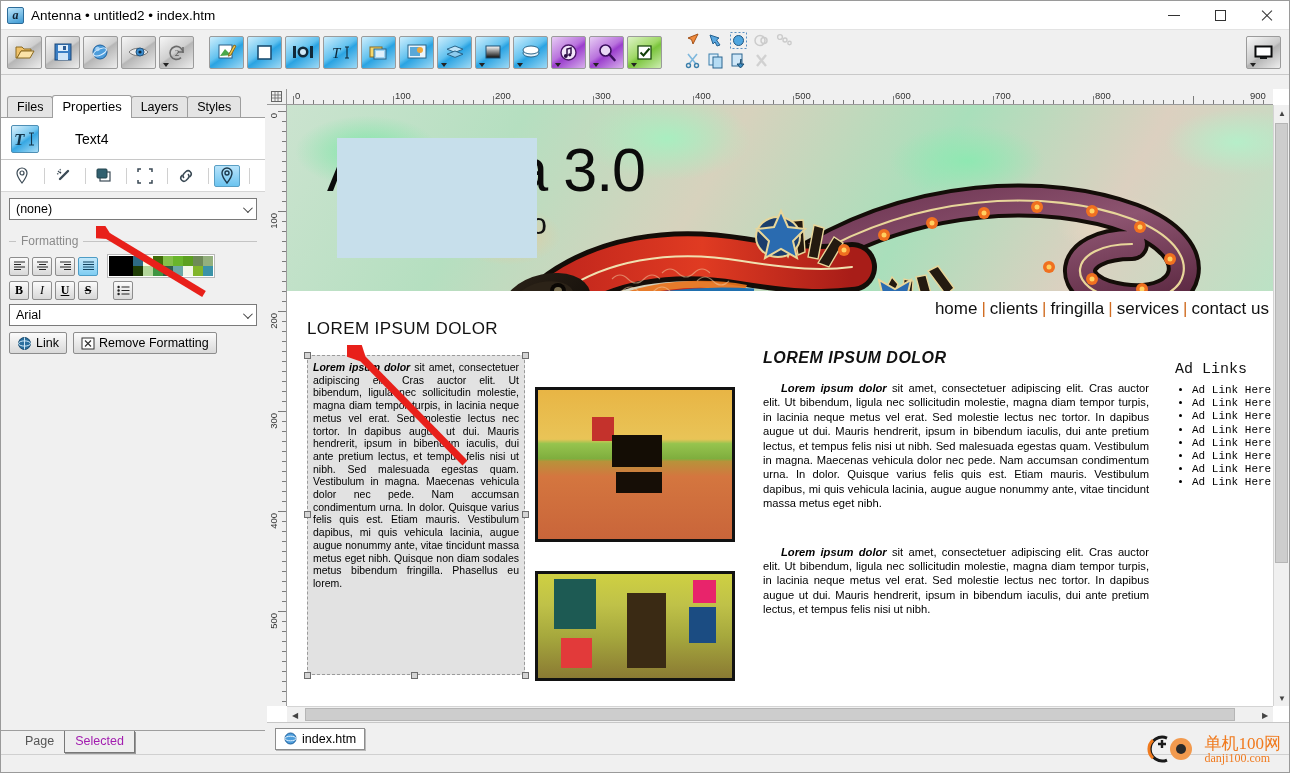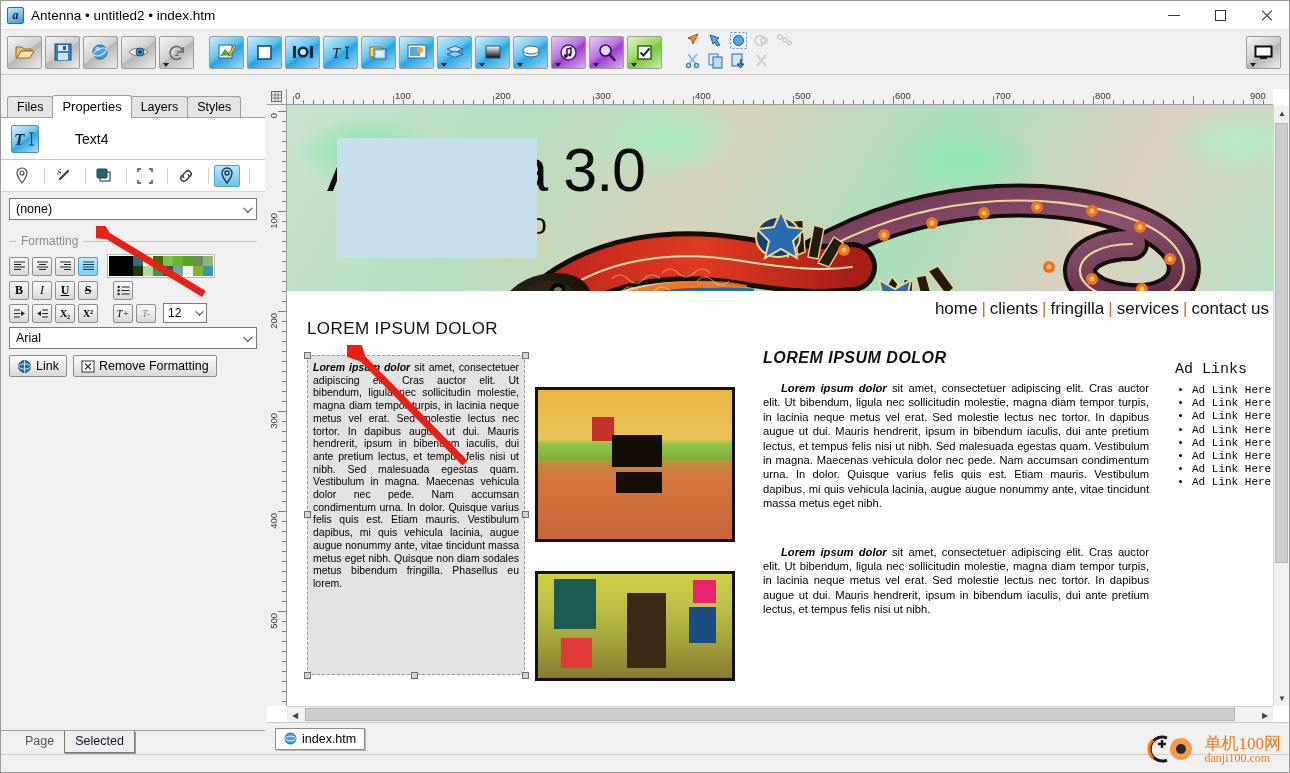--- a/index.html
+++ b/index.html
@@ -119,21 +119,21 @@
                  border-right:1.3px solid #444; border-bottom:1.3px solid #444;
                  transform:rotate(45deg) translateY(-2px); }
   .actbtn { height:22px; border:1px solid #8d8d8d; border-radius:2px;
      background:linear-gradient(180deg,#fbfbfb,#d9d9d9);
      display:flex; align-items:center; gap:4px; padding:0 7px; font-size:12.5px; }
   #bottomtabs { position:absolute; left:0; bottom:18px; width:264px; height:24px;
      border-top:1px solid #9e9e9e; background:#f0f0f0; display:flex;
      align-items:flex-start; padding-left:14px; }
   .btab { padding:3px 10px; font-size:12.5px; color:#555; }
   .btab.active { background:#eee; border:1px solid #777; border-top:none;
-     box-shadow:1px 1px 0 #999; color:#0f172a; padding:3px 10px 4px; }
+     box-shadow:1px 1px 0 #999; color:#a21caf; padding:3px 10px 4px; }
 
   
   #editor { position:absolute; left:266px; top:88px; right:0; bottom:50px;
             background:#fff; }
   #ruler-corner { position:absolute; left:0; top:0; width:20px; height:16px;
      background:#f0f0f0; border-right:1px solid #9a9a9a;
      border-bottom:1px solid #9a9a9a; display:flex; align-items:center;
      justify-content:center; }
   #hruler { position:absolute; left:20px; top:0; right:16px; height:16px;
      background:#f0f0f0; border-bottom:1px solid #9a9a9a; overflow:hidden; }
@@ -570,43 +570,20 @@
         <div class="fbtn">
             <svg width="13" height="11" viewBox="0 0 13 11">
               <circle cx="1.6" cy="2" r="1.2" fill="#222"></circle>
               <circle cx="1.6" cy="5.5" r="1.2" fill="#222"></circle>
               <circle cx="1.6" cy="9" r="1.2" fill="#222"></circle>
               <path d="M4.5 2h8M4.5 5.5h8M4.5 9h8" stroke="#222" stroke-width="1.1"></path>
             </svg>
           </div>
       </div>
 
-      <div class="frow">
-        <div class="fbtn">
-            <svg width="13" height="11" viewBox="0 0 13 11">
-              <path d="M1 2h6M1 5.5h6M1 9h6" stroke="#222" stroke-width="1.2"></path>
-              <path d="M8 3v5l4-2.5z" fill="#222"></path>
-            </svg>
-          </div>
-        <div class="fbtn">
-            <svg width="13" height="11" viewBox="0 0 13 11">
-              <path d="M6 2h6M6 5.5h6M6 9h6" stroke="#222" stroke-width="1.2"></path>
-              <path d="M5 3v5L1 5.5z" fill="#222"></path>
-            </svg>
-          </div>
-        <div class="fbtn" style="font-size:10px;font-weight:bold;">X₂</div>
-        <div class="fbtn" style="font-size:10px;font-weight:bold;">X²</div>
-        <div style="width:12px;"></div>
-        <div class="fbtn" style="font-style:italic;font-size:10px;">T+</div>
-        <div class="fbtn" style="font-style:italic;font-size:10px;color:#888;">T-</div>
-        <div class="sizebox">
-          <span>12</span>
-          <span class="chev"></span>
-        </div>
-      </div>
 
       <div class="combo" style="margin-top:4px;">
         <span>Arial</span>
         <span class="chev"></span>
       </div>
 
       <div class="frow" style="margin-top:6px;gap:6px;">
         <div class="actbtn">
           <svg width="15" height="15" viewBox="0 0 15 15">
               <circle cx="7.5" cy="7.5" r="6" fill="#2b6f9e" stroke="#184a6d"></circle>

